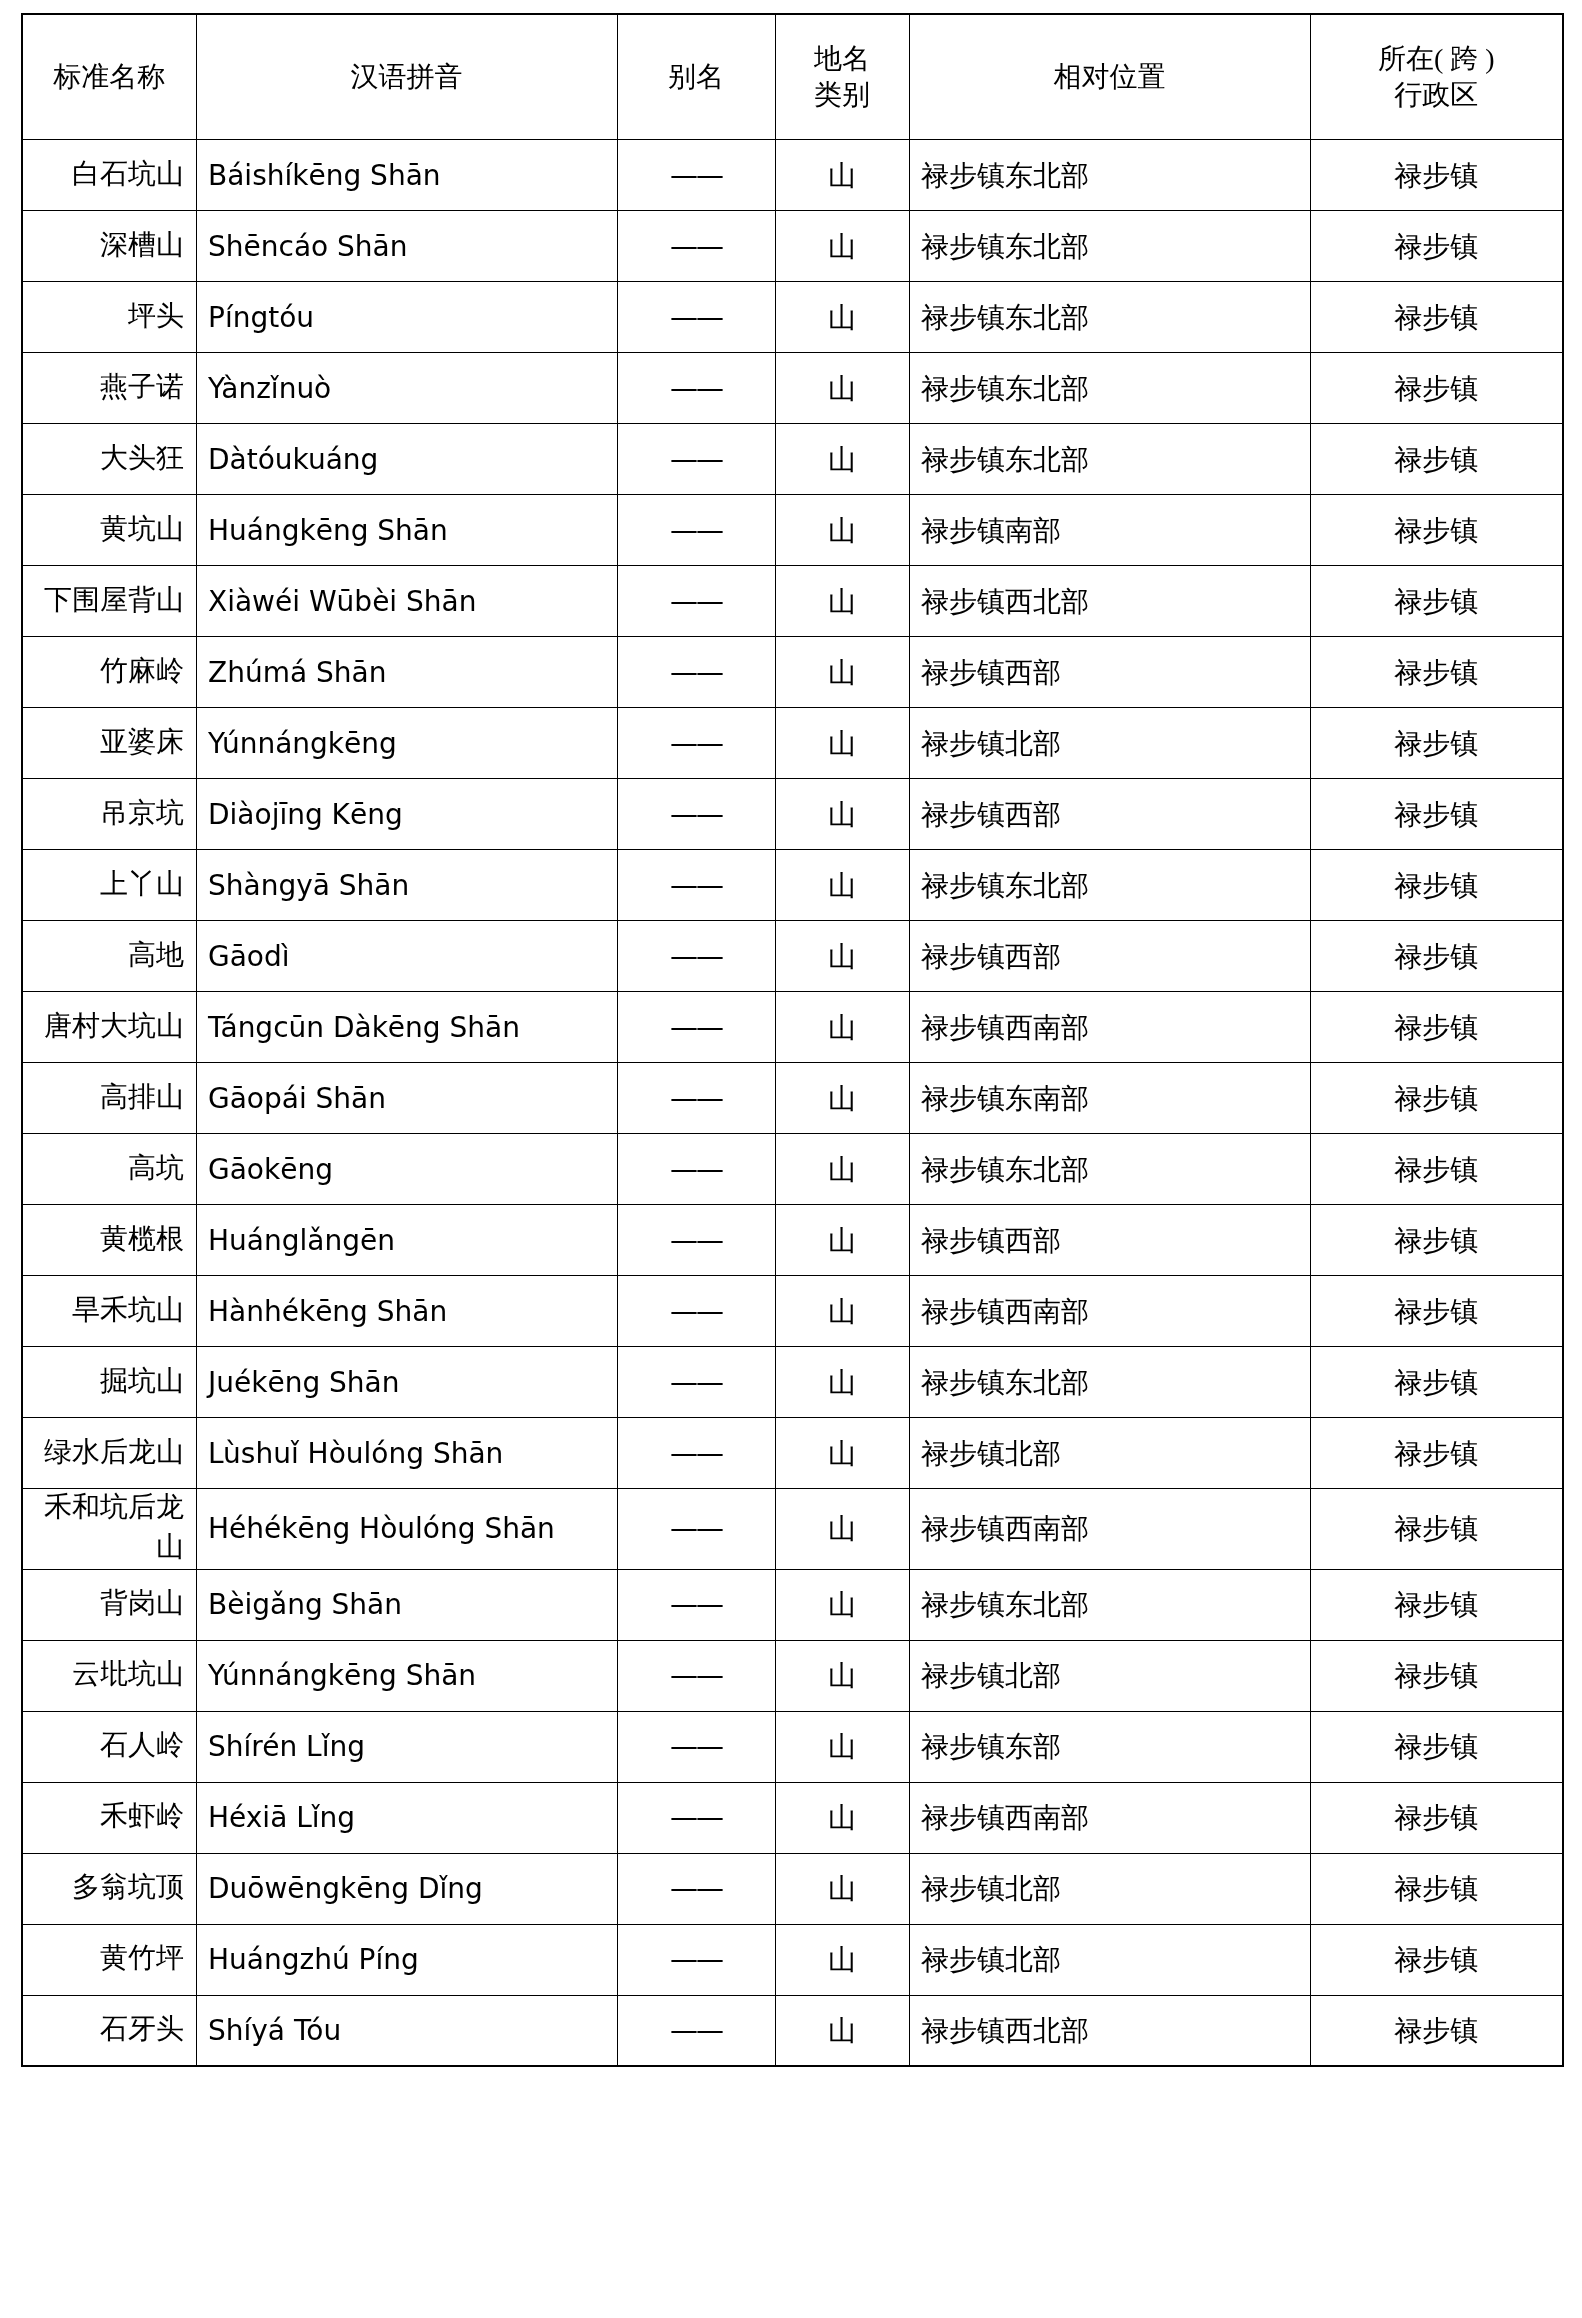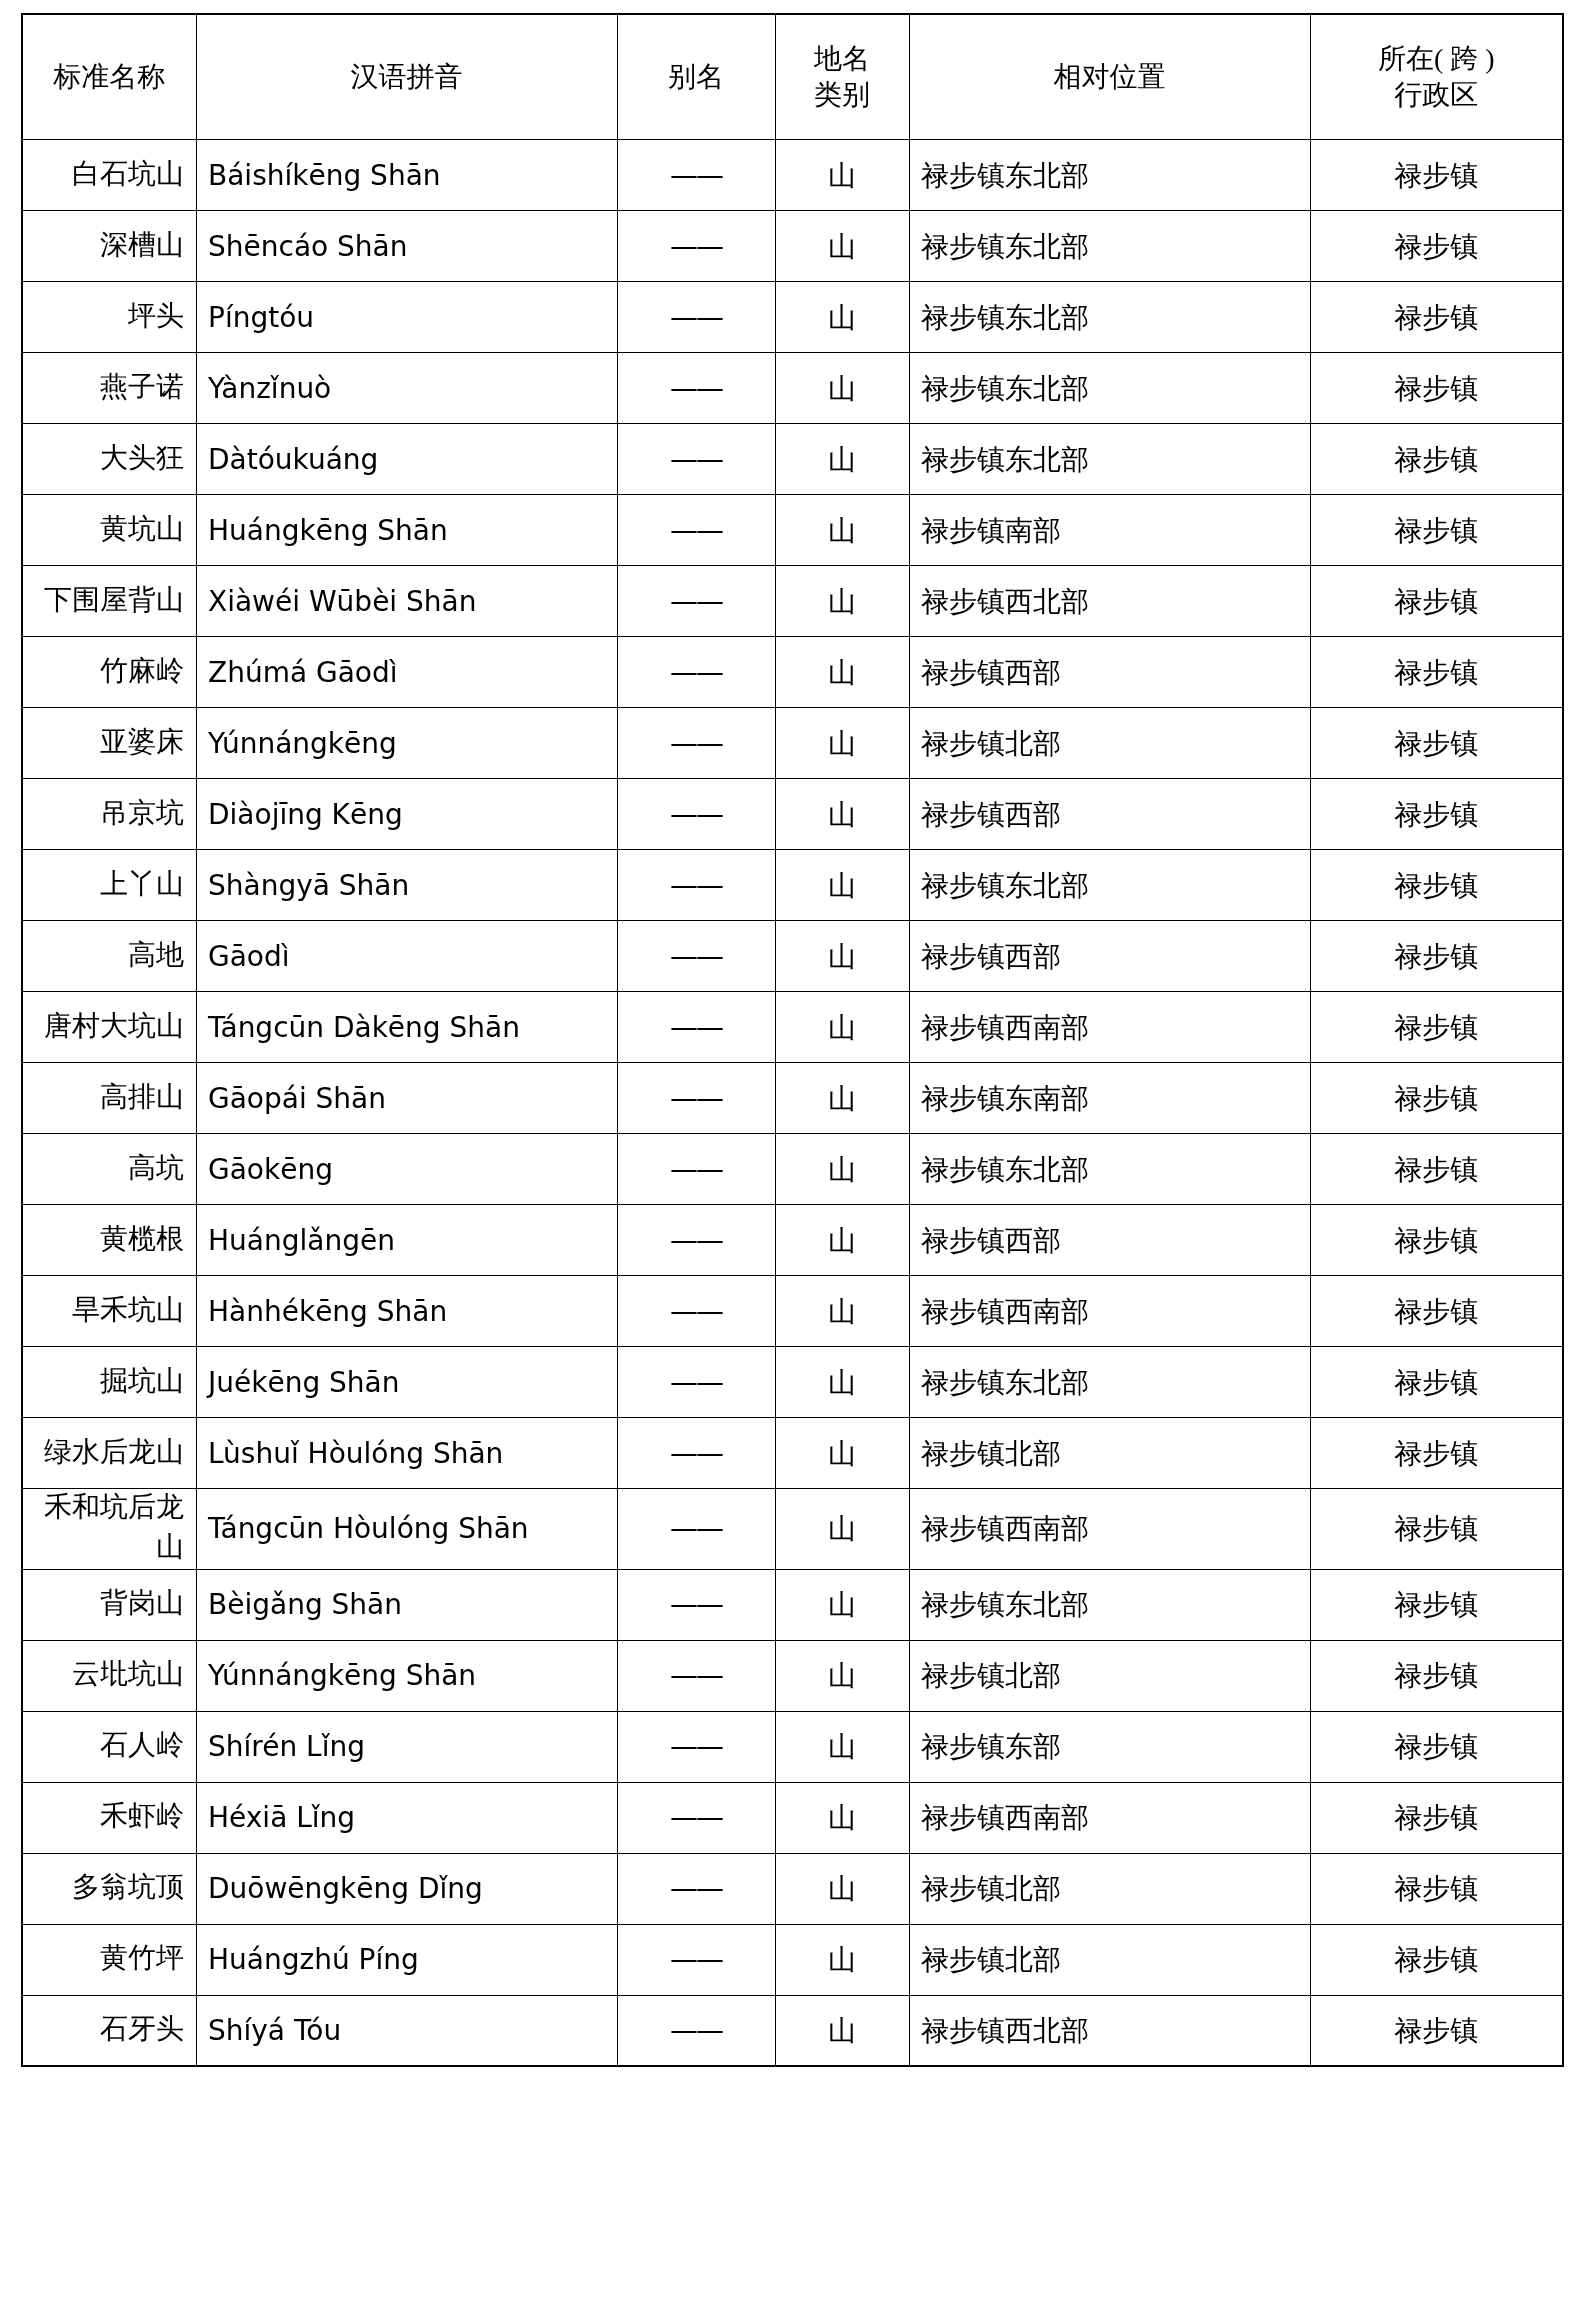--- a/index.html
+++ b/index.html
@@ -162,21 +162,21 @@
         <tr>
           <td class="name">下围屋背山</td>
           <td class="pinyin">Xiàwéi Wūbèi Shān</td>
           <td class="alias">——</td>
           <td class="cat">山</td>
           <td class="pos">禄步镇西北部</td>
           <td class="dist">禄步镇</td>
         </tr>
         <tr>
           <td class="name">竹麻岭</td>
-          <td class="pinyin">Zhúmá Gāodì</td>
+          <td class="pinyin">Zhúmá Shān</td>
           <td class="alias">——</td>
           <td class="cat">山</td>
           <td class="pos">禄步镇西部</td>
           <td class="dist">禄步镇</td>
         </tr>
         <tr>
           <td class="name">亚婆床</td>
           <td class="pinyin">Yúnnángkēng</td>
           <td class="alias">——</td>
           <td class="cat">山</td>
@@ -258,21 +258,21 @@
         <tr>
           <td class="name">绿水后龙山</td>
           <td class="pinyin">Lùshuǐ Hòulóng Shān</td>
           <td class="alias">——</td>
           <td class="cat">山</td>
           <td class="pos">禄步镇北部</td>
           <td class="dist">禄步镇</td>
         </tr>
         <tr>
           <td class="name">禾和坑后龙山</td>
-          <td class="pinyin">Tángcūn Hòulóng Shān</td>
+          <td class="pinyin">Héhékēng Hòulóng Shān</td>
           <td class="alias">——</td>
           <td class="cat">山</td>
           <td class="pos">禄步镇西南部</td>
           <td class="dist">禄步镇</td>
         </tr>
         <tr>
           <td class="name">背岗山</td>
           <td class="pinyin">Bèigǎng Shān</td>
           <td class="alias">——</td>
           <td class="cat">山</td>

